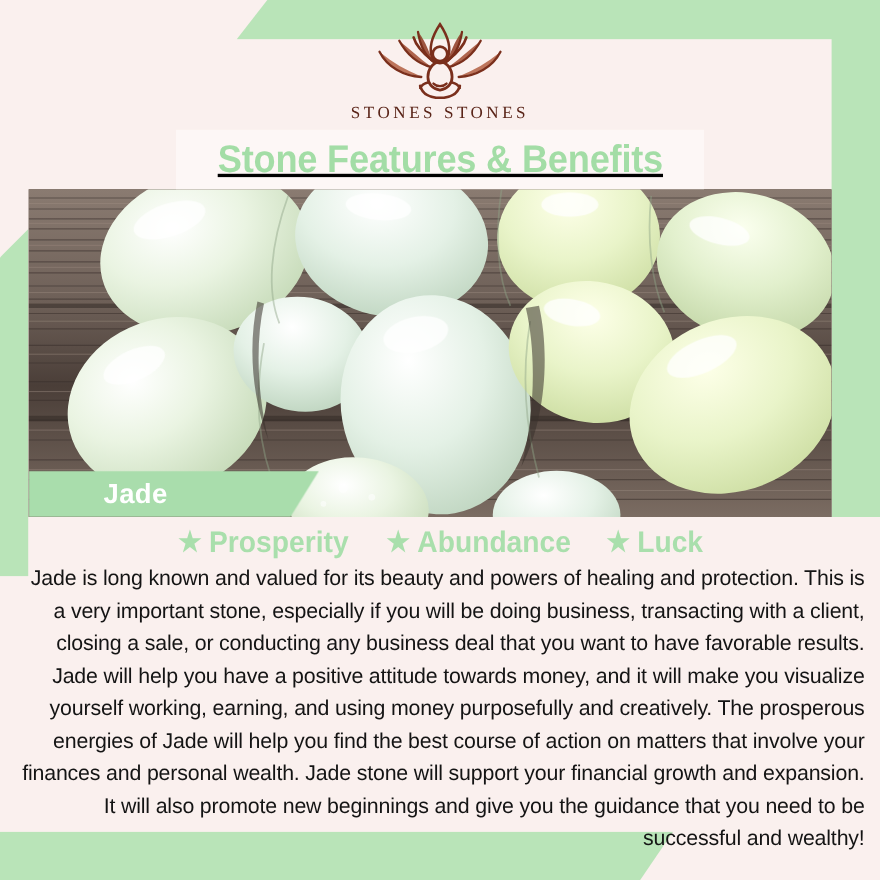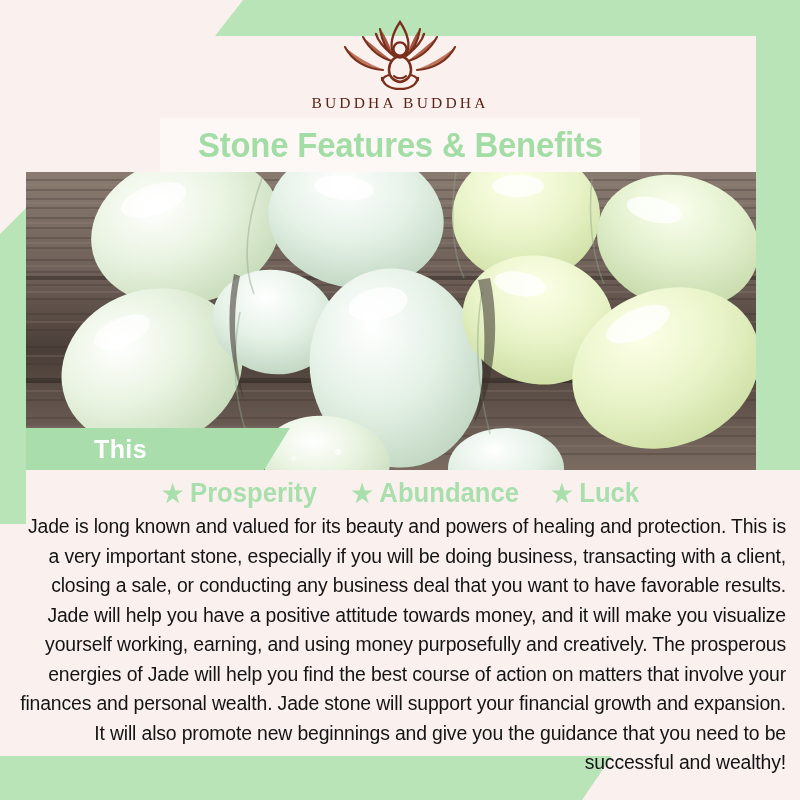--- a/index.html
+++ b/index.html
@@ -43,20 +43,21 @@
     font-size:15.5px;letter-spacing:3.2px;
     color:#5a2418;font-weight:400;
   }
 
   
   .title-banner{
     position:absolute;top:118px;left:160px;width:480px;height:54px;
     background:#fdf7f6;
     display:flex;align-items:center;justify-content:center;
     z-index:5;
+    text-decoration:underline;
   }
   .title-text{
     font-family:"Liberation Sans Narrow","Liberation Sans",sans-serif;
     font-weight:bold;
     font-size:35px;
     color:#a3dda6;
     letter-spacing:-0.2px;
     transform:scaleX(0.94);
     white-space:nowrap;
   }
@@ -150,21 +151,21 @@
           <path d="M81 37 C90 30 96 23 98 16" stroke-width="2.4"></path>
 
           <path d="M74 38 C67 39 63 45 63 52 C63 58 67 63 74 64 C81 63 85 58 85 52 C85 45 81 39 74 38 Z" stroke-width="2.5"></path>
 
           <path d="M56 60 C58 68 66 71 74 71 C82 71 90 68 92 60" stroke-width="2.5"></path>
           <path d="M63 57 C59 58 57 60 56 62" stroke-width="2.2"></path>
           <path d="M85 57 C89 58 91 60 92 62" stroke-width="2.2"></path>
           <path d="M68 58 C71 61 77 61 80 58" stroke-width="2.1"></path>
         </g>
       </svg>
-      <div class="logo-text">BUDDHA BUDDHA</div>
+      <div class="logo-text">STONES STONES</div>
     </div>
   </div>
 
   <div class="title-banner">
     <div class="title-text">Stone Features &amp; Benefits</div>
   </div>
 
   <div class="photo">
     <svg viewBox="0 0 730 298" preserveAspectRatio="none">
       <defs>
@@ -276,21 +277,21 @@
       </g>
 
       <g fill="#3a322c" opacity="0.55">
         <path d="M452 108 C462 150 460 206 448 252 C470 210 474 150 464 106 Z"></path>
         <path d="M214 104 C206 140 208 186 218 228 C202 186 200 140 208 102 Z"></path>
       </g>
     </svg>
   </div>
 
   <div class="stone-label">
-    <span>This</span>
+    <span>Jade</span>
   </div>
 
   <div class="benefits">
     <div class="benefit">
       <span class="star">★</span>
       <span>Prosperity</span>
     </div>
     <div class="benefit-sep"></div>
     <div class="benefit">
       <span class="star">★</span>

